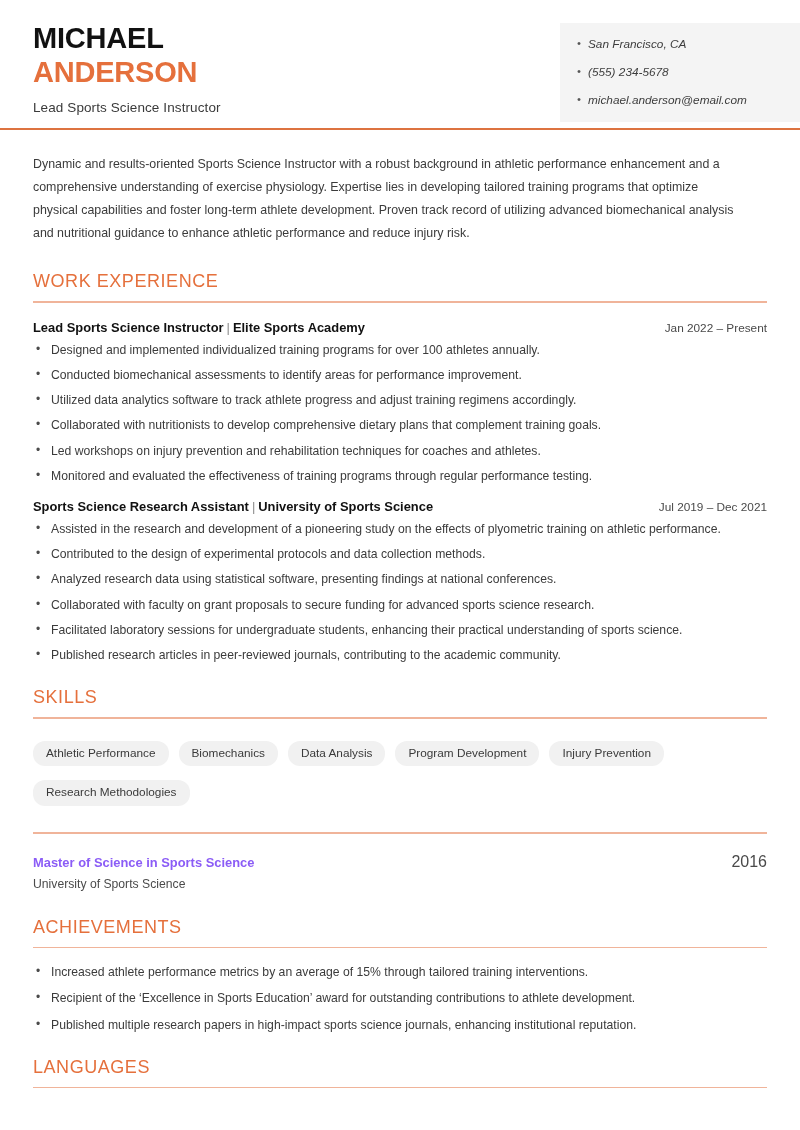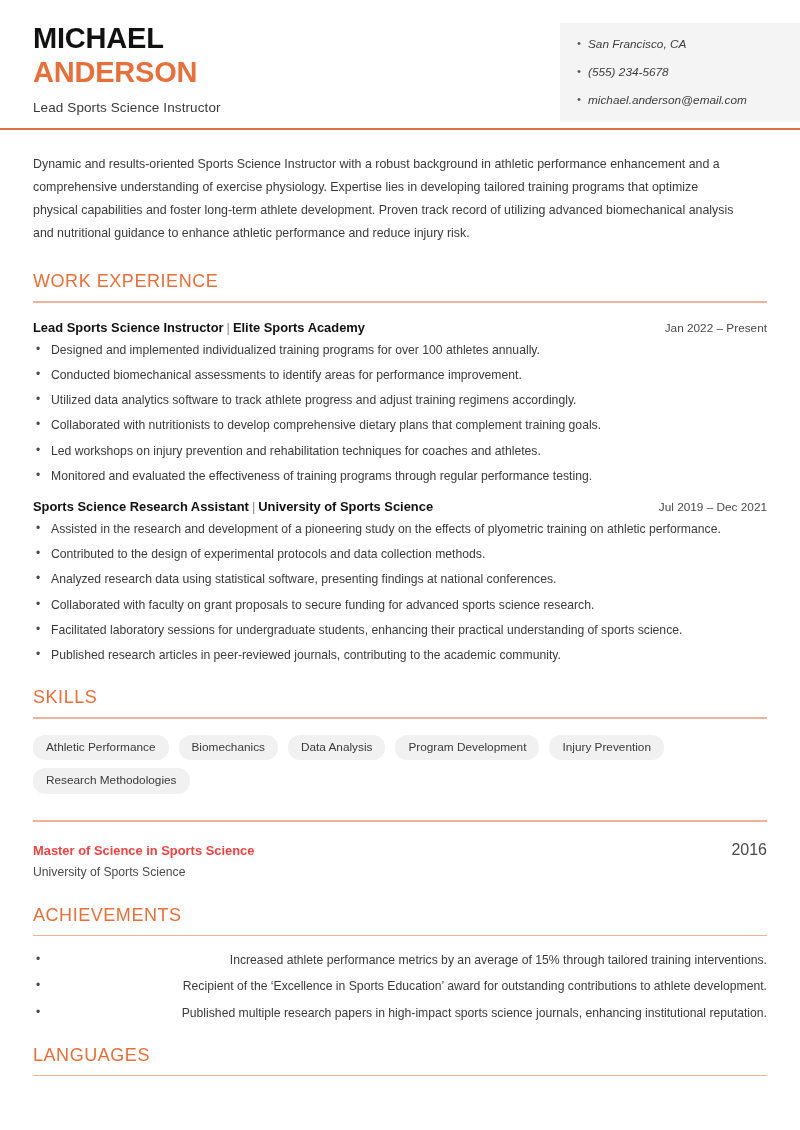--- a/index.html
+++ b/index.html
@@ -171,46 +171,47 @@
     gap: 8px 10px;
     margin-top: 16px;
   }
   .chip {
     background: #f1f1f1;
     border-radius: 12px;
     padding: 7px 13px;
     font-size: 11.8px;
     color: #3a3a3a;
     line-height: 1;
+    margin-top: 6px;
   }
 
   
   .edu-head {
     display: flex;
     justify-content: space-between;
     align-items: baseline;
     margin-top: 19px;
   }
   .edu-degree {
     font-size: 12.9px;
     font-weight: bold;
-    color: #ef4444;
+    color: #8b5cf6;
   }
   .edu-year {
     font-size: 16px;
     color: #4a4a4a;
     margin-left: 12px;
   }
   .edu-school {
     font-size: 12.2px;
     color: #4b4b4b;
     margin-top: 6px;
   }
 
-  .ach-list { margin-top: 18px; text-align: right; }
+  .ach-list { margin-top: 18px; }
   .ach-list li { margin-bottom: 14px; }
 </style>
 </head>
 <body>
 
 <div class="page">
 
   <div class="header">
     <div class="header-inner">
       <div class="identity">

